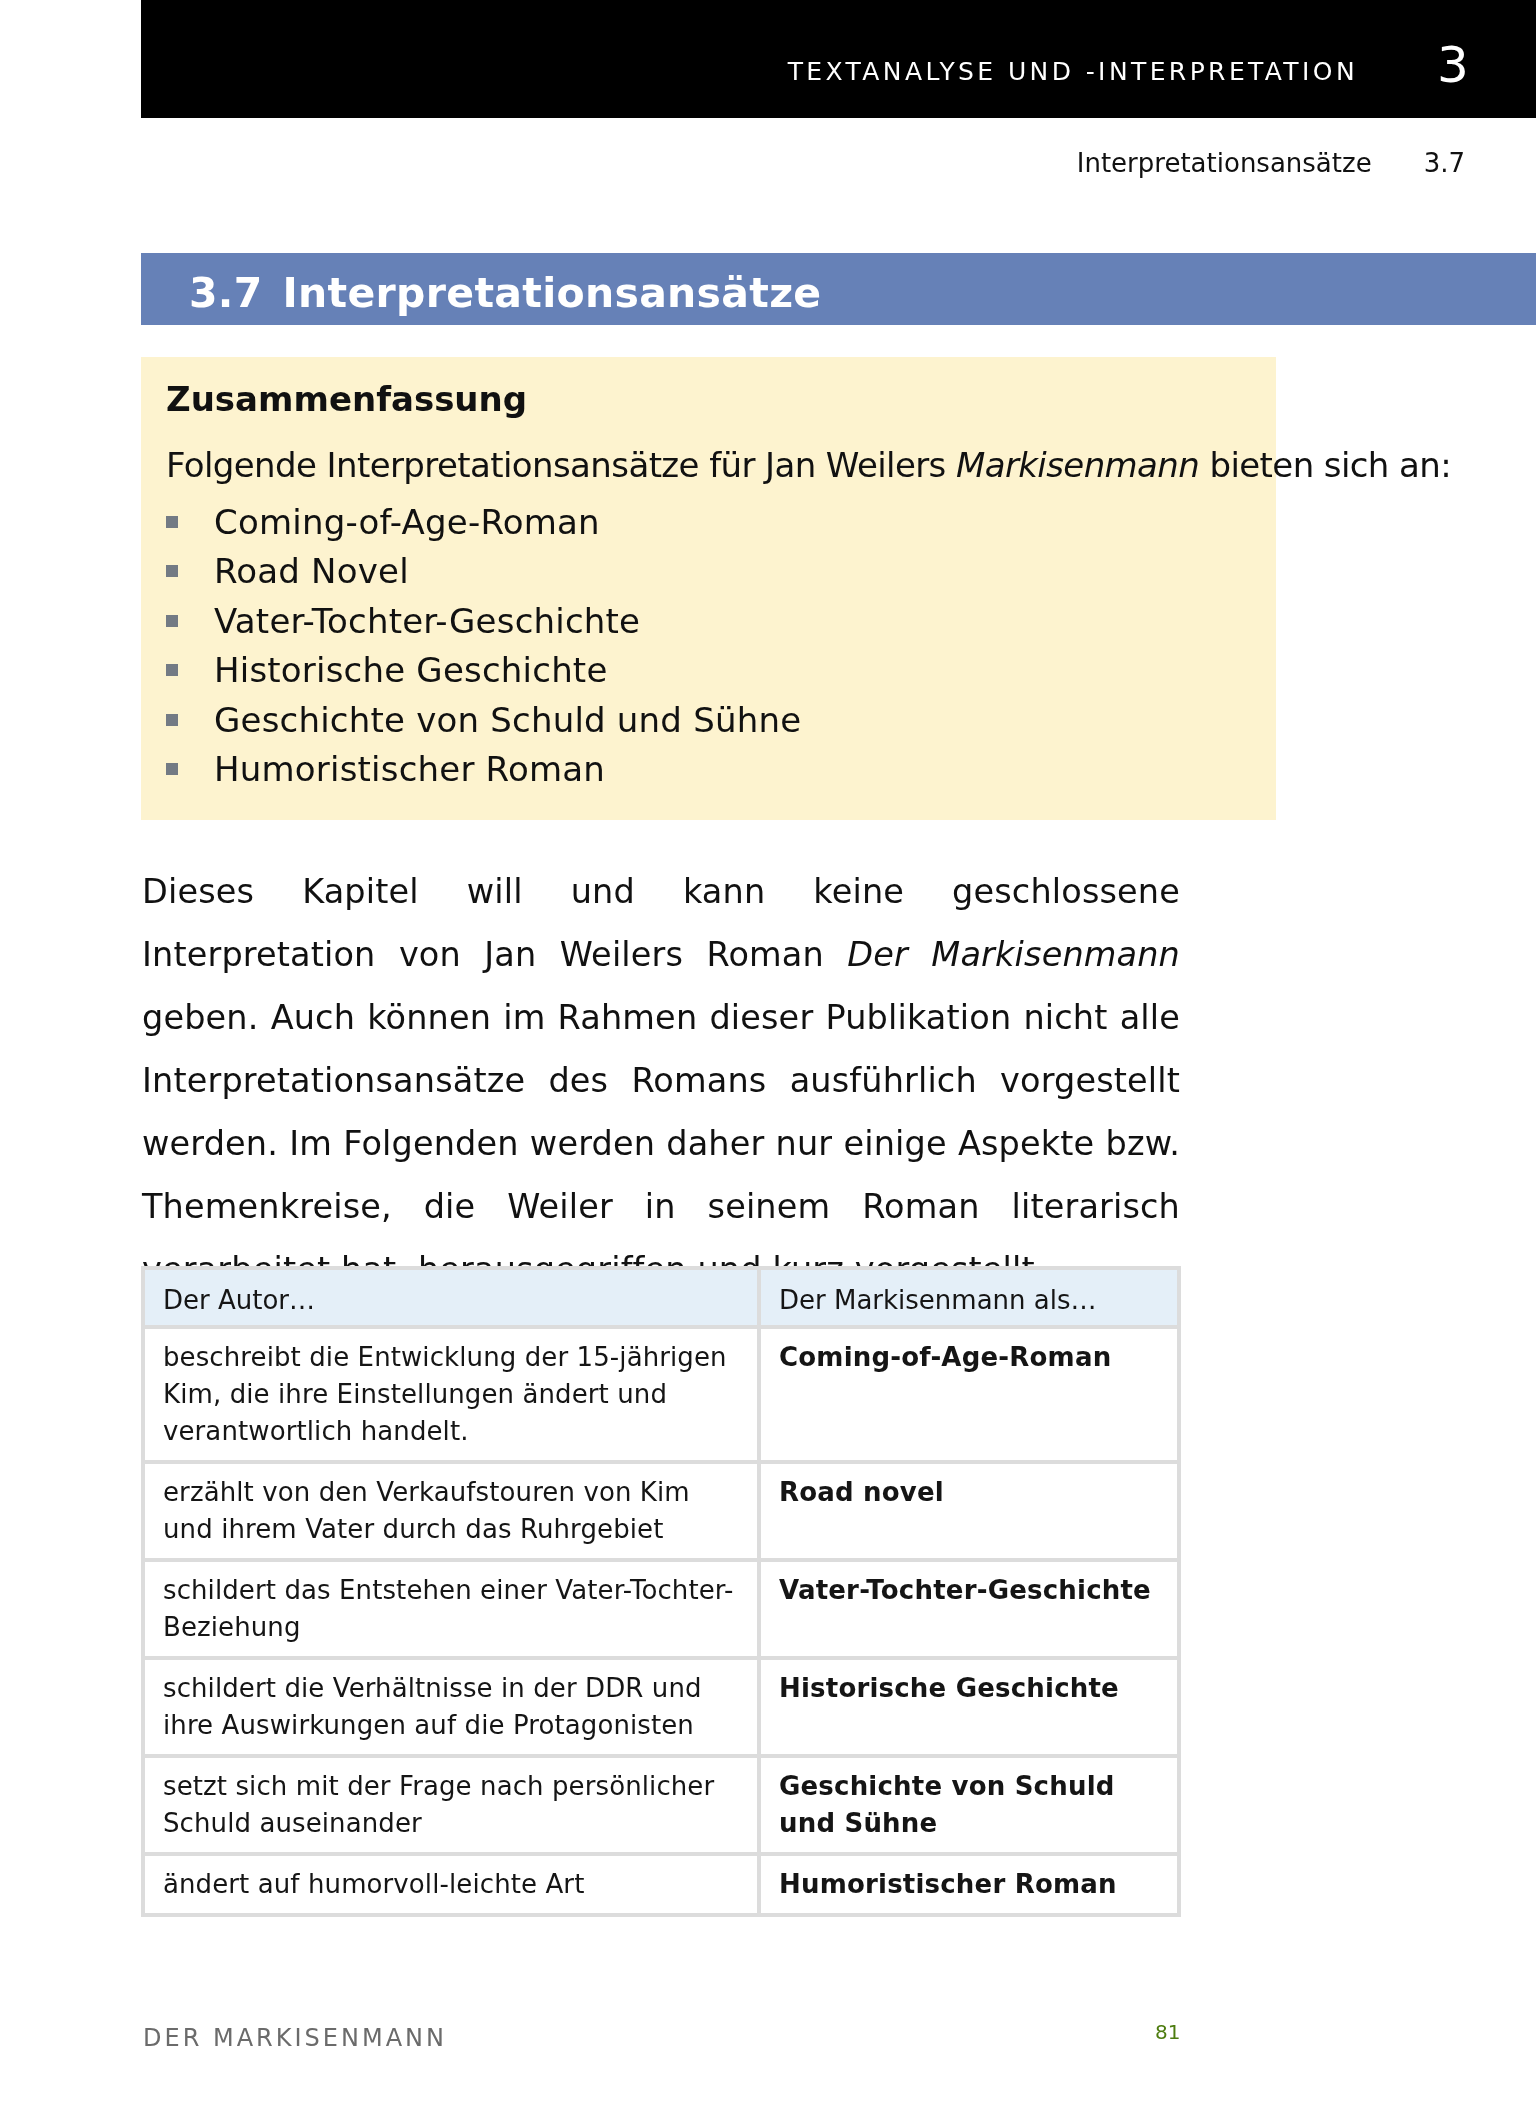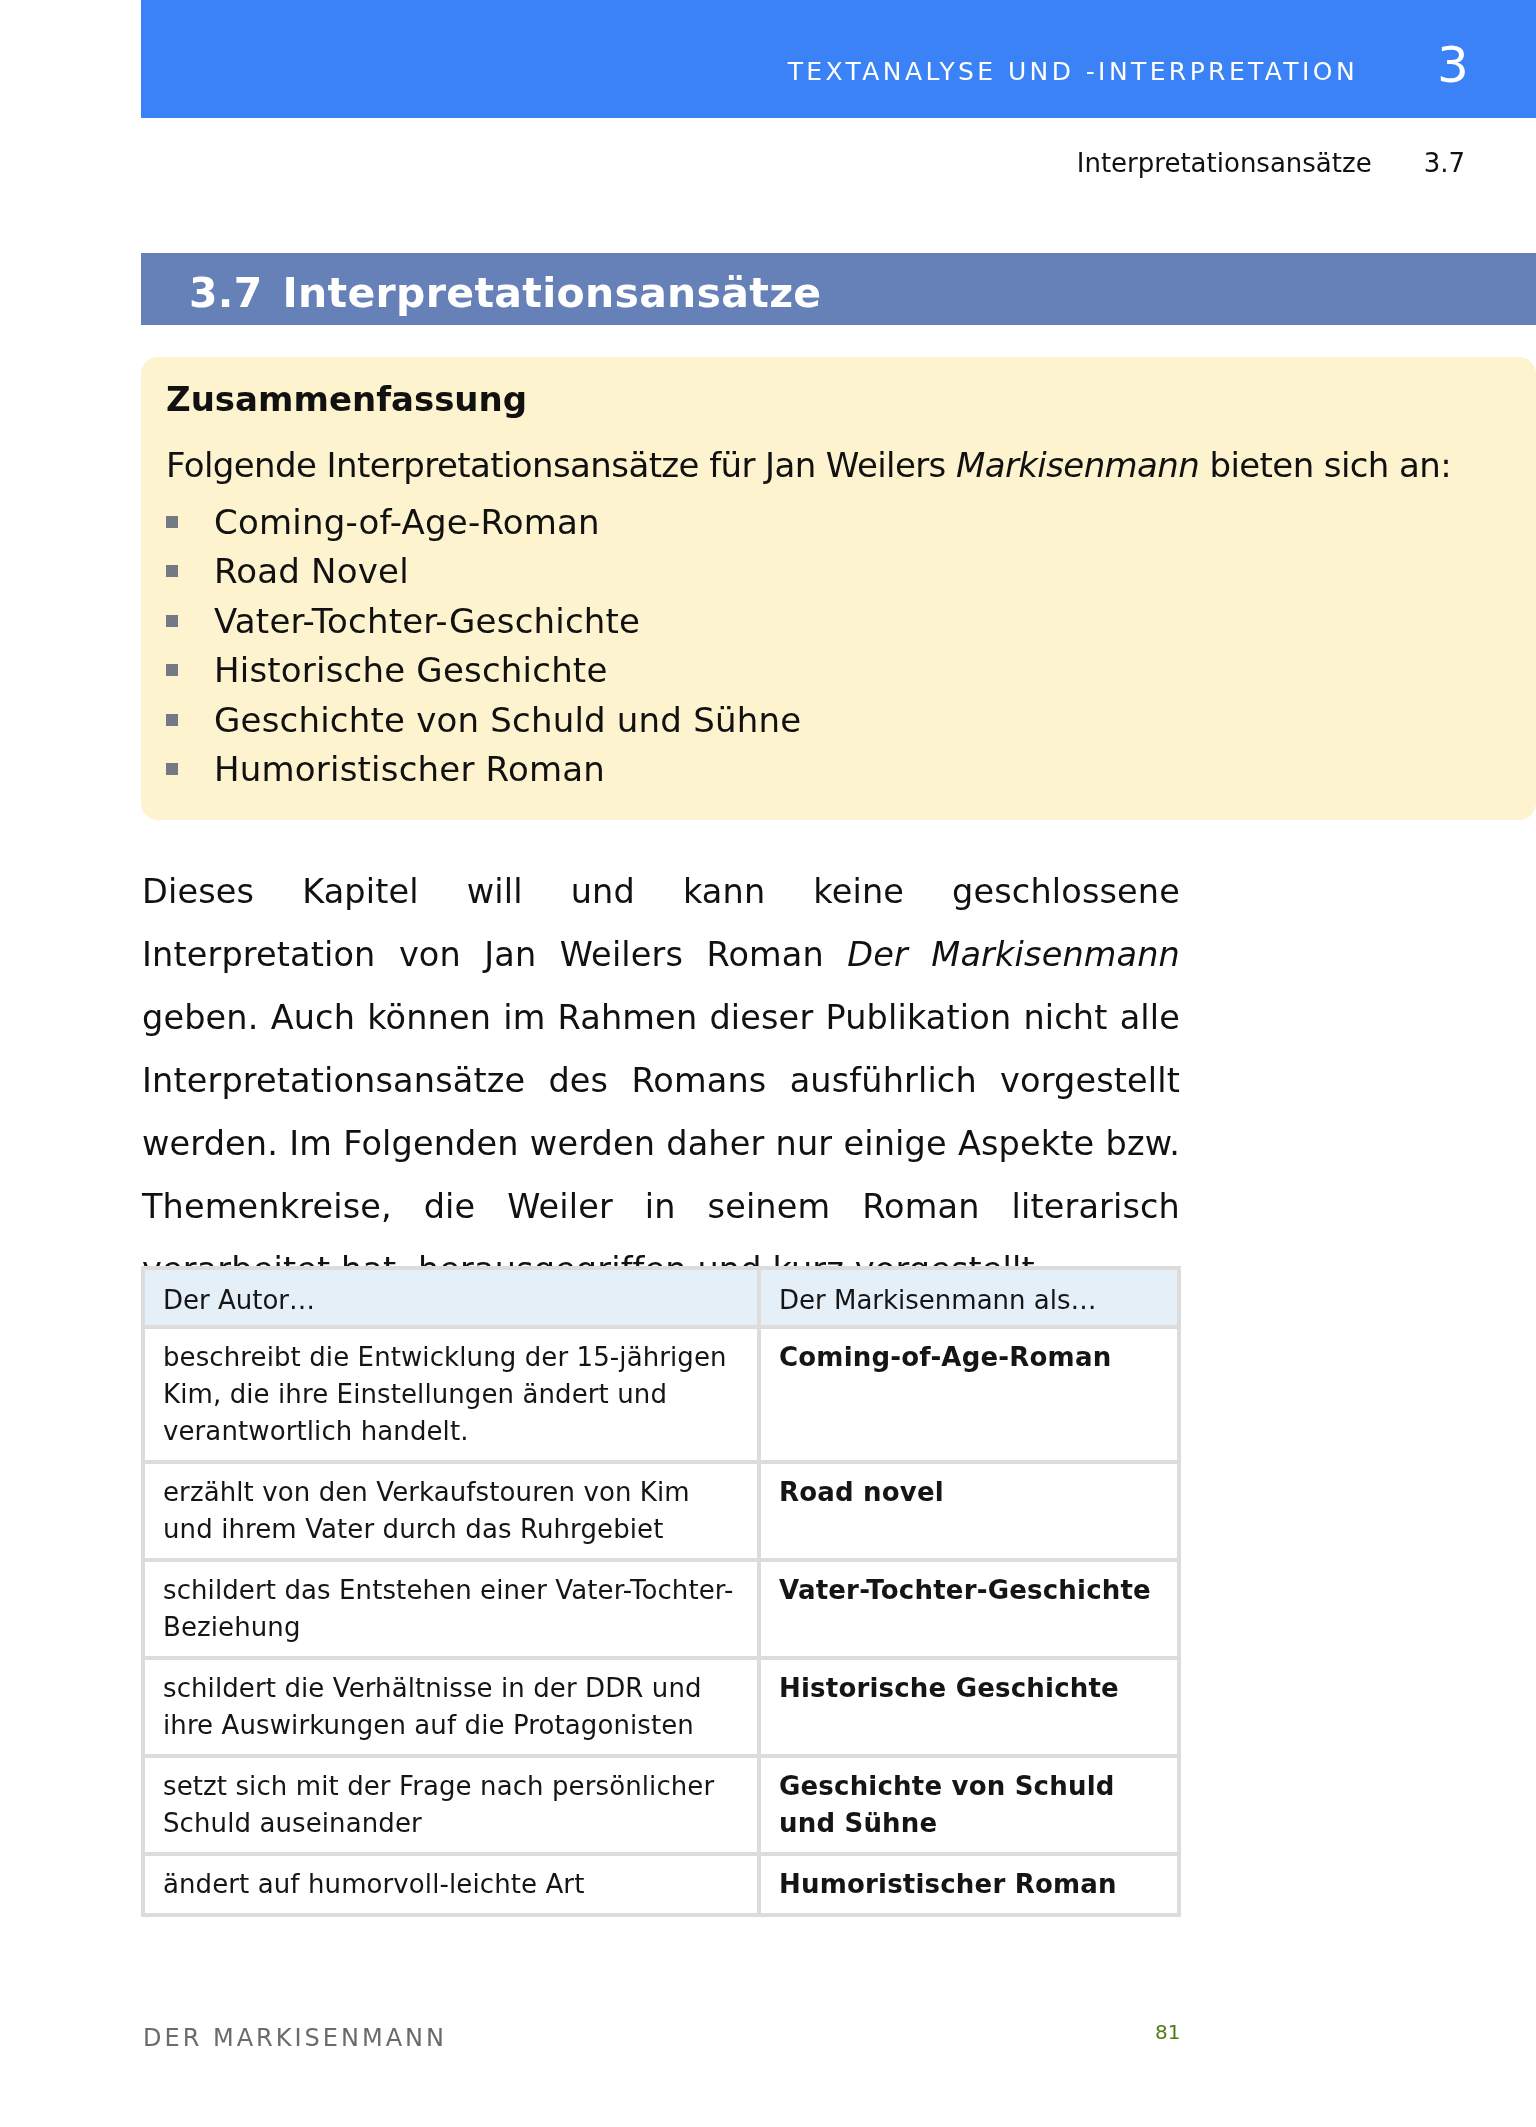--- a/index.html
+++ b/index.html
@@ -6,21 +6,21 @@
   body {
     width: 1536px; height: 2127px; position: relative; overflow: hidden;
     background: #ffffff; color: #111111;
     font-family: "DejaVu Sans", sans-serif;
   }
   .abs { position: absolute; }
 
   
   #chapter-band {
     left: 141px; top: 0; width: 1395px; height: 118px;
-    background: #3b82f6;
+    background: #000000;
   }
   #chapter-title {
     position: absolute; right: 178px; top: 57px;
     color: #ffffff; font-size: 25px; letter-spacing: 3.4px;
     font-family: "DejaVu Sans", sans-serif;
   }
   #chapter-number {
     position: absolute; left: 1296px; top: 36px;
     color: #ffffff; font-size: 50px; font-weight: normal;
   }
@@ -38,23 +38,22 @@
   }
   #section-heading {
     position: absolute; left: 48px; top: 16px;
     color: #ffffff; font-size: 41px; font-weight: bold;
     font-family: "DejaVu Sans", sans-serif; letter-spacing: 0.3px;
   }
   #section-heading .num { margin-right: 20px; }
 
   
   #summary-box {
-    left: 141px; top: 357px; width: 1395px; height: 463px;
+    left: 141px; top: 357px; width: 1135px; height: 463px;
     background: #fdf3cf;
-    border-radius: 17px;
   }
   #summary-title {
     position: absolute; left: 25px; top: 22px;
     font-size: 34px; font-weight: bold; color: #111;
   }
   #summary-intro {
     position: absolute; left: 25px; top: 88px;
     font-size: 34px; color: #111; white-space: nowrap;
     letter-spacing: -0.6px;
   }

